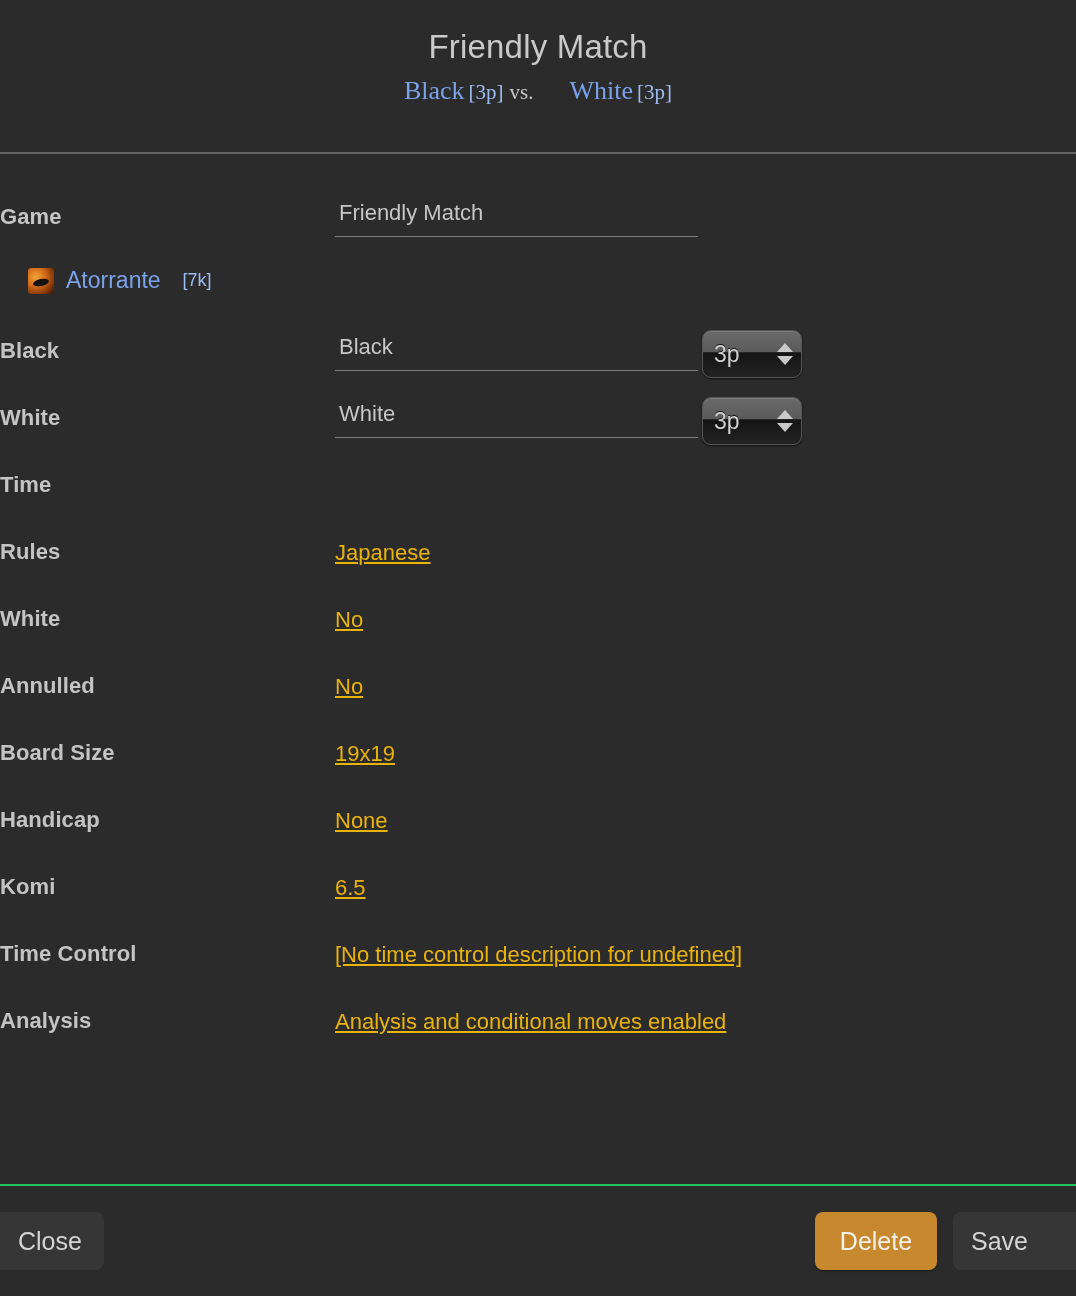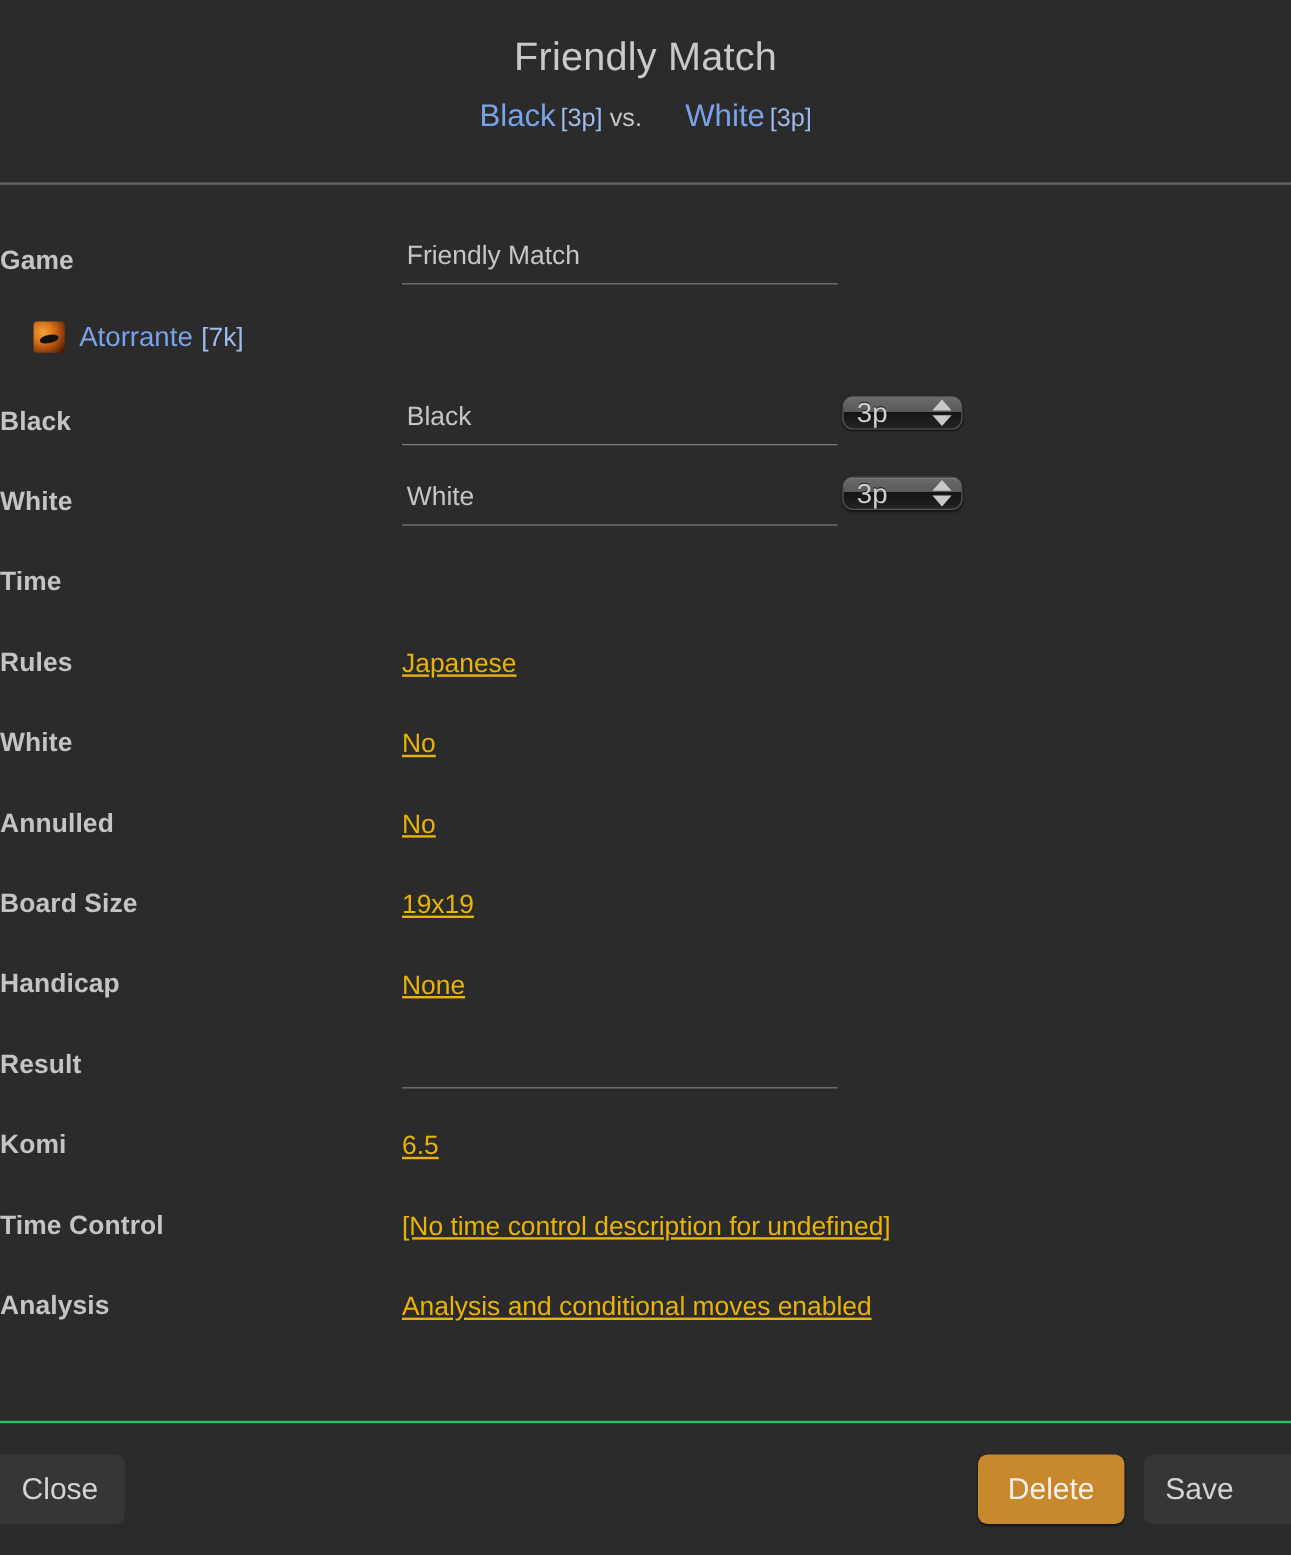--- a/index.html
+++ b/index.html
@@ -30,23 +30,24 @@
   .modal-title {
     font-size: 33px;
     color: #c9c9c9;
     font-weight: 400;
     line-height: 45px;
     letter-spacing: 0.2px;
   }
   .modal-subtitle {
     margin-top: 5px;
     font-size: 26px;
-    line-height: 44px;
+    line-height: 34px;
     color: #c9c9c9;
     white-space: nowrap;
+    font-family: Liberation Serif, serif;
   }
   .player-link { color: #7aa2e8; }
   .player-rank {
     color: #9dbcf2;
     font-size: 21px;
     margin-left: 4px;
   }
   .vs-text {
     color: #c6c6c6;
     font-size: 21px;
@@ -103,21 +104,21 @@
     display: flex;
     align-items: flex-start;
     padding-left: 28px;
     padding-top: 2px;
   }
 
   
   .rank-stepper {
     position: relative;
     width: 100px;
-    height: 28px;
+    height: 48px;
     margin-left: 4px;
     margin-top: -4px;
     border-radius: 9px;
     background: linear-gradient(to bottom, #6a6a6a 0%, #5a5a5a 46%, #141414 47%, #232323 100%);
     border: 1px solid #555;
     box-shadow: 0 1px 2px rgba(0,0,0,0.6), inset 0 1px 0 rgba(255,255,255,0.12);
     display: flex;
     align-items: center;
     overflow: hidden;
   }
@@ -172,22 +173,22 @@
     background: #15110e;
     border-radius: 50%;
     transform: rotate(-12deg);
   }
   .creator-name {
     color: #7aa2e8;
     font-size: 23px;
   }
   .creator-rank {
     color: #9dbcf2;
-    font-size: 22px;
-    margin-left: 7px;
+    font-size: 18px;
+    margin-left: 22px;
   }
 
   
   .modal-footer {
     flex: 0 0 112px;
     height: 112px;
     border-top: 2px solid #22c55e;
     position: relative;
   }
   .btn {
@@ -304,26 +305,20 @@
     <div class="field-row">
       <div class="field-label">Board Size</div>
       <div class="field-value">19x19</div>
     </div>
 
     <div class="field-row">
       <div class="field-label">Handicap</div>
       <div class="field-value">None</div>
     </div>
 
-    <div class="field-row">
-      <div class="field-label">Result</div>
-      <div class="input-wrap">
-        <input class="text-input" type="text" value="" style="">
-      </div>
-    </div>
 
     <div class="field-row">
       <div class="field-label">Komi</div>
       <div class="field-value">6.5</div>
     </div>
 
     <div class="field-row">
       <div class="field-label">Time Control</div>
       <div class="field-value">[No time control description for undefined]</div>
     </div>

